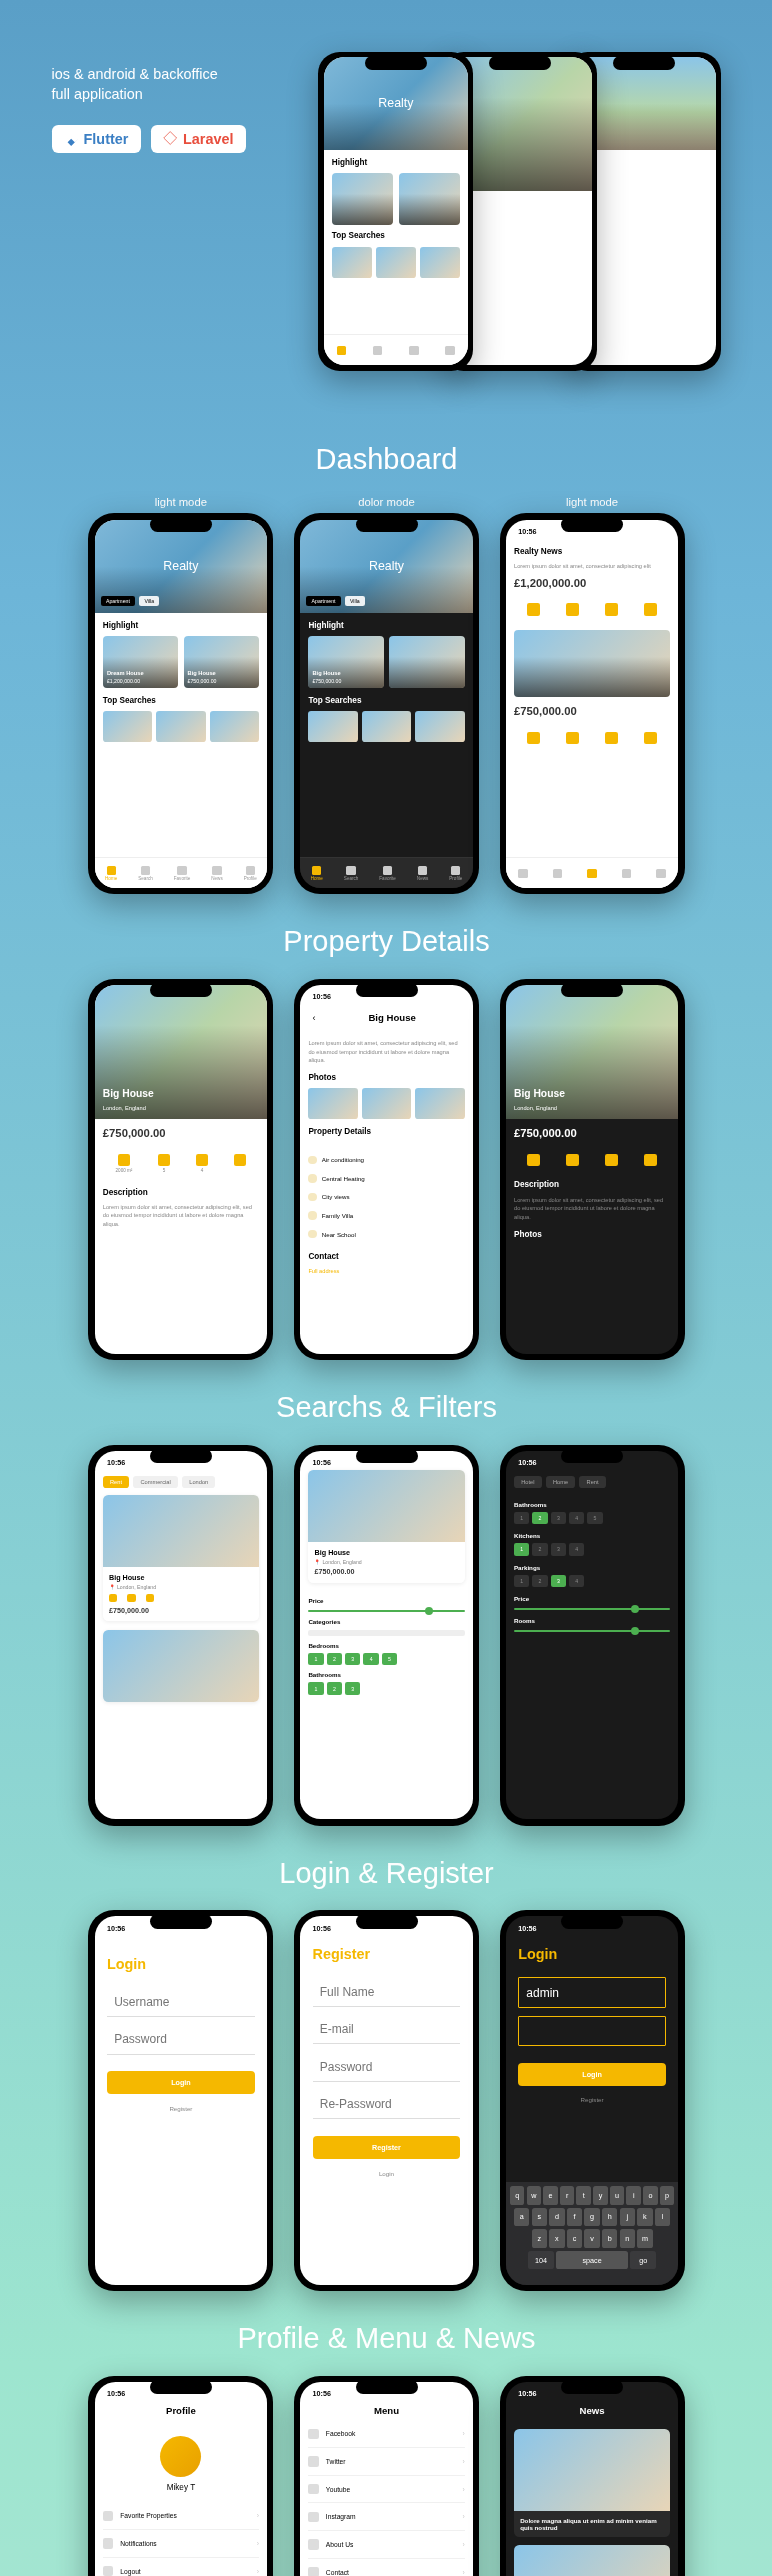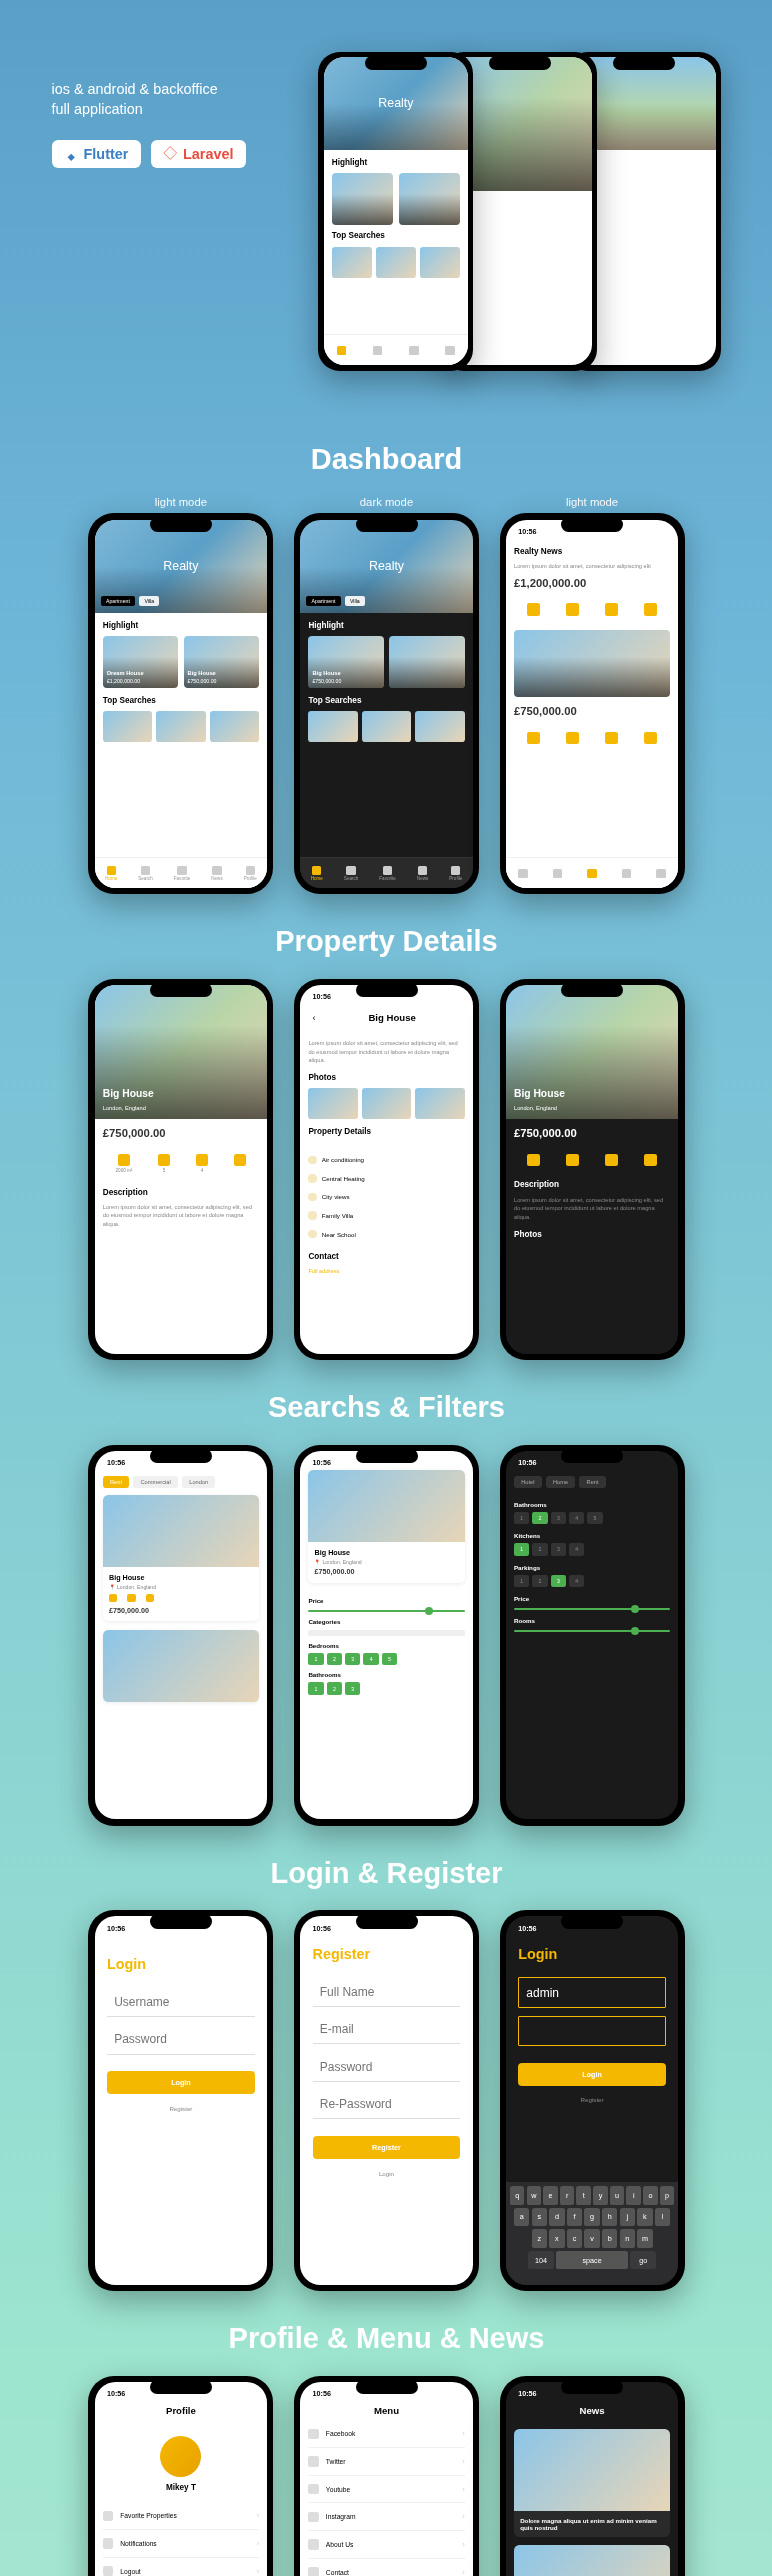--- a/index.html
+++ b/index.html
@@ -1,24 +1,24 @@
 <!DOCTYPE html>
 <html style="font-size:8.2px"><head>
 <meta charset="utf-8">
 <style>
 *{margin:0;padding:0;box-sizing:border-box;font-family:-apple-system,BlinkMacSystemFont,sans-serif}
 body{background:linear-gradient(180deg,#5a9fc7 0%,#6db5d8 15%,#7dc5d5 30%,#8dd5d2 45%,#9de5cf 60%,#ade5d5 75%,#9dd5dc 90%,#8dc5e2 100%);width:773px;min-height:3941px;padding:31px 20.6px}
 .hero{display:flex;justify-content:space-between;align-items:flex-start;padding:20.6px 31px 41px}
 .hero-text h1{color:#fff;font-size:43px;font-weight:700;line-height:1.1}
-.hero-text p{color:#fff;font-size:14.4px;margin-top:27px;line-height:1.4}
+.hero-text p{color:#fff;font-size:14.4px;margin-top:12px;line-height:1.4}
 .badges{display:flex;gap:10.3px;margin-top:20.6px}
 .badge{background:#fff;border-radius:6.2px;padding:6.2px 12.4px;display:flex;align-items:center;gap:5.2px;font-size:14.4px;font-weight:600}
 .badge.flutter{color:#3b7fc4}
 .badge.laravel{color:#e84e3d}
-.section-title{color:#fff;font-size:29px;font-weight:700;text-align:center;margin:31px 0 20.6px}
+.section-title{color:#fff;font-size:29px;font-weight:400;text-align:center;margin:31px 0 20.6px}
 .phones{display:flex;justify-content:center;gap:20.6px;flex-wrap:wrap}
 .mode-label{color:#fff;font-size:11.3px;text-align:center;margin-bottom:5.2px}
 .phone-wrap{display:flex;flex-direction:column;align-items:center}
 .phone{width:185px;height:381px;background:#000;border-radius:26px;padding:6.2px;position:relative;box-shadow:0 10.3px 31px rgba(0,0,0,0.3)}
 .phone.small{width:155px;height:319px;border-radius:21.6px;padding:5.2px}
 .screen{width:100%;height:100%;border-radius:20.6px;overflow:hidden;position:relative;background:#fff}
 .screen.dark{background:#1a1a1a;color:#fff}
 .notch{position:absolute;top:4.1px;left:50%;transform:translateX(-50%);width:62px;height:14.4px;background:#000;border-radius:10.3px;z-index:100}
 .statusbar{display:flex;justify-content:space-between;padding:7.2px 12.4px 3.1px;font-size:7.2px;font-weight:600}
 .statusbar .time{flex:1}
@@ -84,21 +84,21 @@
 .screen.dark .input{border:0.5px solid #f5b800;border-radius:1px;color:#fff}
 .btn-primary{width:100%;padding:7.2px;background:#f5b800;color:#fff;border:none;border-radius:4.1px;font-size:7.2px;font-weight:600;margin-top:8.2px}
 .link{text-align:center;color:#888;font-size:6.2px;margin-top:10.3px}
 .keyboard{position:absolute;bottom:0;left:0;right:0;height:103px;background:#2c2c2e;display:flex;flex-direction:column;gap:3.1px;padding:4.1px}
 .kb-row{display:flex;gap:2.1px;justify-content:center}
 .key{flex:1;height:18.5px;background:#555;border-radius:2.6px;display:flex;align-items:center;justify-content:center;color:#fff;font-size:7.2px;max-width:15.5px}
 .key.wide{max-width:26px;background:#3a3a3c}
 .key.space{max-width:72px}
 .profile-header{text-align:center;padding:15.5px 0 10.3px}
 .avatar{width:41px;height:41px;background:linear-gradient(135deg,#f5b800,#e8a000);border-radius:50%;margin:0 auto 6.2px}
-.profile-name{font-size:8.2px;font-weight:700}
+.profile-name{font-size:8.2px;font-weight:400}
 .menu-list{padding:0 8.2px}
 .menu-item{display:flex;align-items:center;gap:7.2px;padding:8.2px 0;border-bottom:0.5px solid #f0f0f0;font-size:6.7px}
 .menu-icon{width:10.3px;height:10.3px;background:#ddd;border-radius:2.1px}
 .menu-item .arrow{margin-left:auto;color:#ccc}
 .news-card{margin:8.2px;border-radius:5.2px;overflow:hidden}
 .news-img{height:82px;background:linear-gradient(135deg,#8bc5e8,#e8d5b7)}
 .news-title{padding:6.2px;font-size:6.2px;font-weight:600;background:#2a2a2a;color:#fff}
 .hero-phones{display:flex;gap:-20.6px;position:relative}
 .hero-phones .phone{margin-left:-31px}
 .hero-phones .phone:first-child{margin-left:0;z-index:3}
@@ -234,21 +234,21 @@
             </div>
           <div class="nav-item">
               <div class="nav-icon"></div>
               <span>Profile</span>
             </div>
         </div>
       </div>
     </div>
   </div>
   <div class="phone-wrap">
-    <div class="mode-label">dark mode</div>
+    <div class="mode-label">dolor mode</div>
     <div class="phone">
       <div class="notch"></div>
       <div class="screen dark">
         <div class="property-img">
             <div class="logo">Realty</div>
             <div class="filters">
               <span class="chip">Apartment</span>
               <span class="chip light">Villa</span>
             </div>
           </div>

